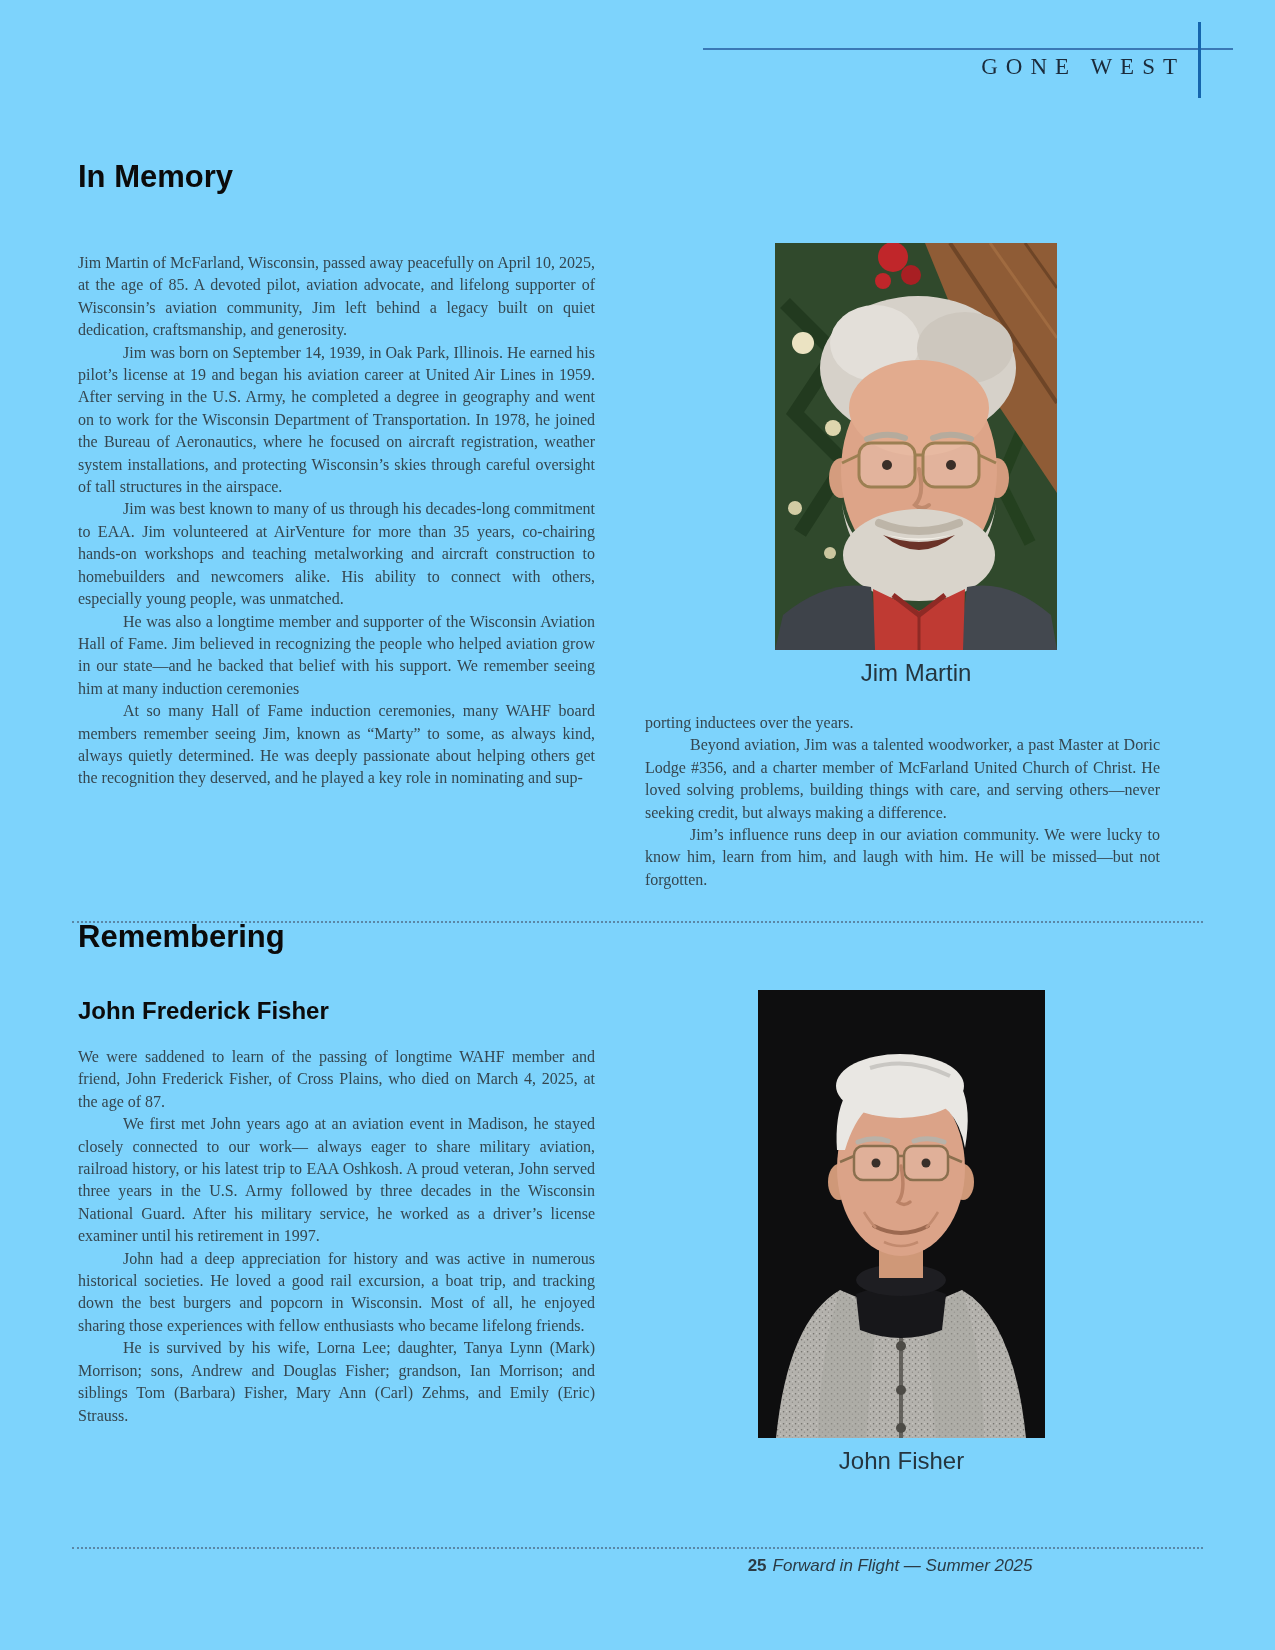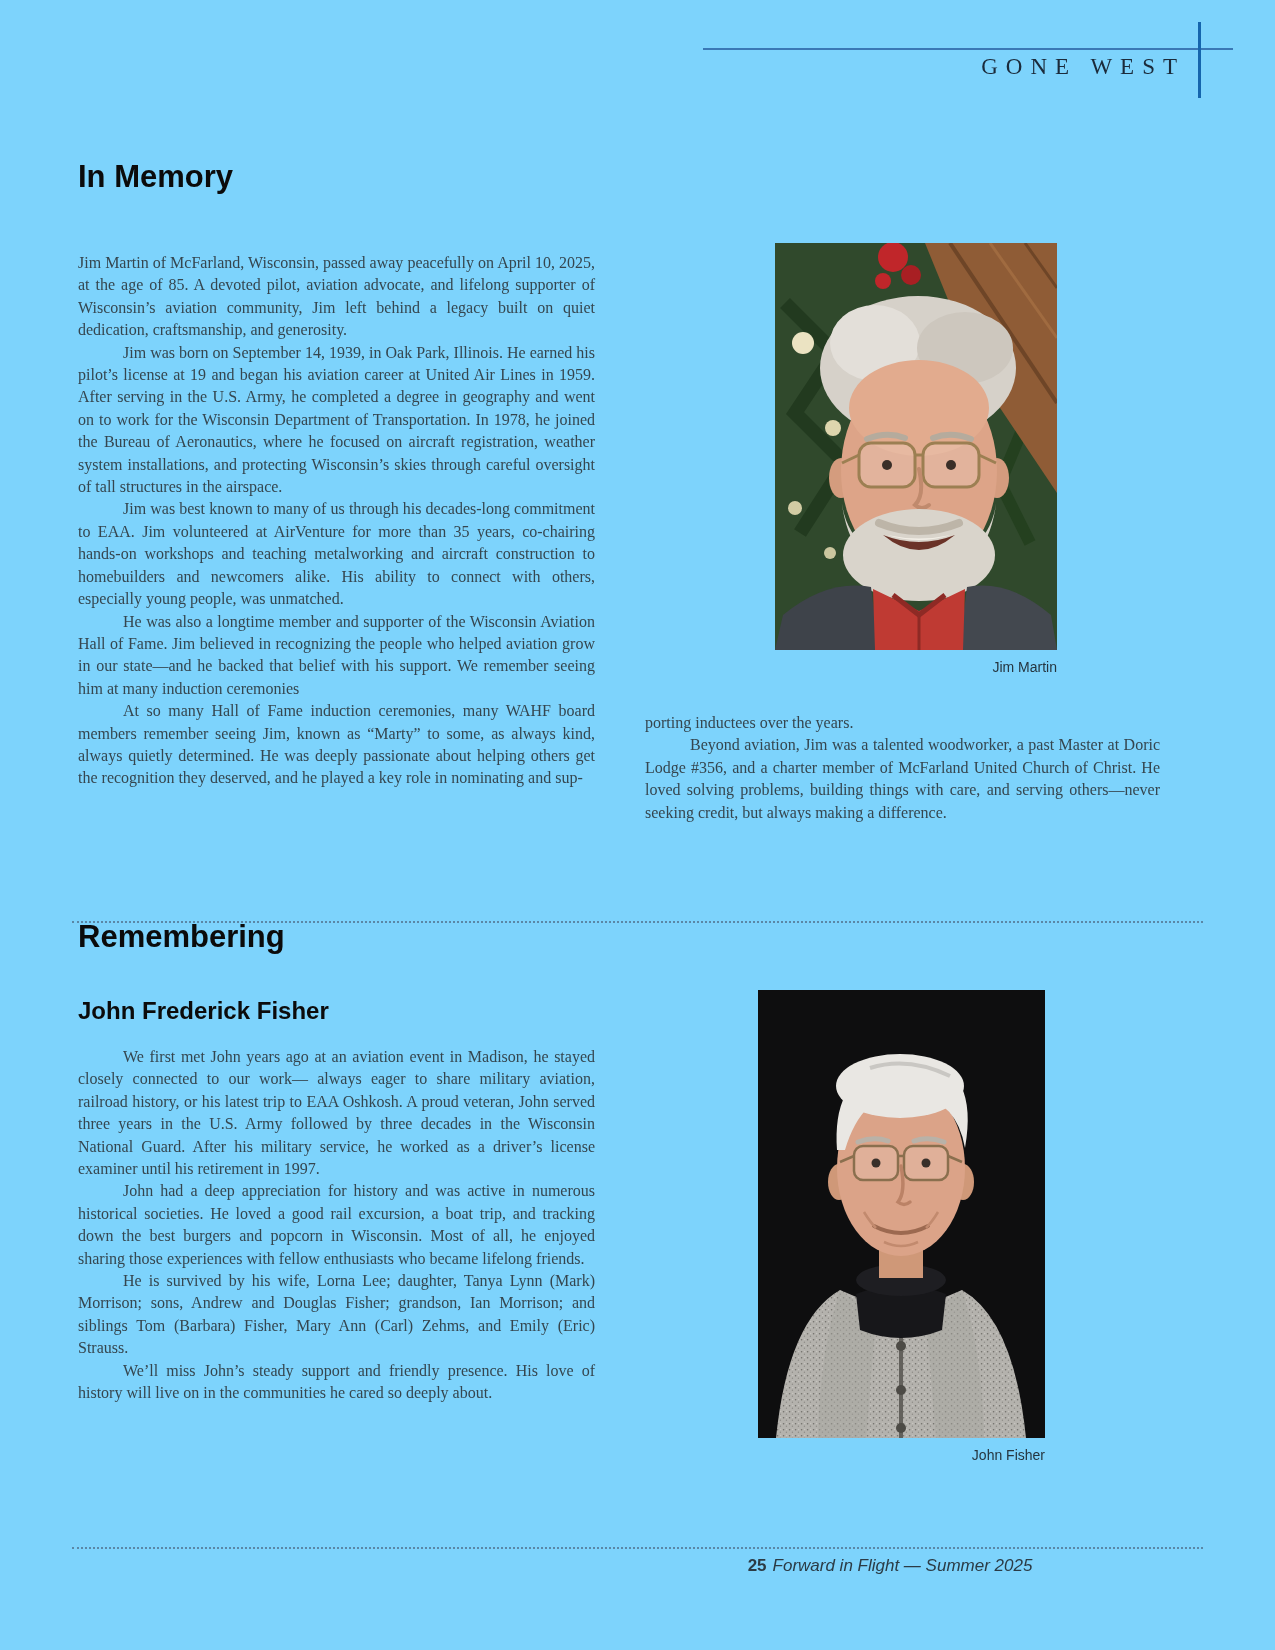--- a/index.html
+++ b/index.html
@@ -39,23 +39,23 @@
     font-size:16px;line-height:22.4px;
     color:#35464f;
     text-align:justify;
   }
   .col p{margin:0;}
   .col p.indent{text-indent:45px;}
   
   .fig{position:absolute;}
   .fig svg{display:block;}
   .fig .caption{
-    margin-top:9px;text-align:right;
-    font-family:"Liberation Sans", sans-serif;
-    font-size:14px;color:#25353f;
+    margin-top:9px;text-align:center;
+    font-family:"Liberation Sans", sans-serif;
+    font-size:24px;color:#25353f;
   }
   
   .dotted{
     position:absolute;left:72px;width:1131px;height:0;
     border-top:2px dotted #5a87a6;
   }
   .footer{
     position:absolute;left:625px;top:1556px;width:530px;
     text-align:center;
     font-family:"Liberation Sans", sans-serif;
@@ -142,32 +142,33 @@
       <polygon points="100,407 98,346 144,368 190,346 188,407" fill="#bf3a33"></polygon>
       <path d="M118 352 L144 372 L170 352" stroke="#8e2a25" stroke-width="5" fill="none"></path>
       <path d="M144 372 L144 407" stroke="#8e2a25" stroke-width="3"></path>
     </svg>
     <figcaption class="caption">Jim Martin</figcaption>
   </figure>
 
   <div class="col" style="left:645px;top:712px;width:515px">
     <p>porting inductees over the years.</p>
     <p class="indent">Beyond aviation, Jim was a talented woodworker, a past Master at Doric Lodge #356, and a charter member of McFarland United Church of Christ. He loved solving problems, building things with care, and serving others—never seeking credit, but always making a difference.</p>
+    <p class="indent">Jim’s influence runs deep in our aviation community. We were lucky to know him, learn from him, and laugh with him. He will be missed—but not forgotten.</p>
   </div>
 
   <div class="dotted" style="top:921px"></div>
 
   <div class="art-title" style="top:920px">Remembering</div>
   <div class="art-sub" style="top:998px">John Frederick Fisher</div>
 
   <div class="col" style="left:78px;top:1046px;width:517px">
+    <p>We were saddened to learn of the passing of longtime WAHF member and friend, John Frederick Fisher, of Cross Plains, who died on March 4, 2025, at the age of 87.</p>
     <p class="indent">We first met John years ago at an aviation event in Madison, he stayed closely connected to our work— always eager to share military aviation, railroad history, or his latest trip to EAA Oshkosh. A proud veteran, John served three years in the U.S. Army followed by three decades in the Wisconsin National Guard. After his military service, he worked as a driver’s license examiner until his retirement in 1997.</p>
     <p class="indent">John had a deep appreciation for history and was active in numerous historical societies. He loved a good rail excursion, a boat trip, and tracking down the best burgers and popcorn in Wisconsin. Most of all, he enjoyed sharing those experiences with fellow enthusiasts who became lifelong friends.</p>
     <p class="indent">He is survived by his wife, Lorna Lee; daughter, Tanya Lynn (Mark) Morrison; sons, Andrew and Douglas Fisher; grandson, Ian Morrison; and siblings Tom (Barbara) Fisher, Mary Ann (Carl) Zehms, and Emily (Eric) Strauss.</p>
-    <p class="indent">We’ll miss John’s steady support and friendly presence. His love of history will live on in the communities he cared so deeply about.</p>
   </div>
 
   <figure class="fig" style="left:758px;top:990px;margin:0">
     <svg width="287" height="448" viewBox="0 0 287 448" aria-hidden="true">
       <defs>
         <pattern id="speck" width="6" height="6" patternUnits="userSpaceOnUse">
           <rect width="6" height="6" fill="#b4b2ad"></rect>
           <circle cx="1.6" cy="1.8" r="0.8" fill="#716f6a"></circle>
           <circle cx="4.4" cy="4.2" r="0.7" fill="#8d8b86"></circle>
           <circle cx="4.8" cy="1.2" r="0.5" fill="#dcdad5"></circle>

